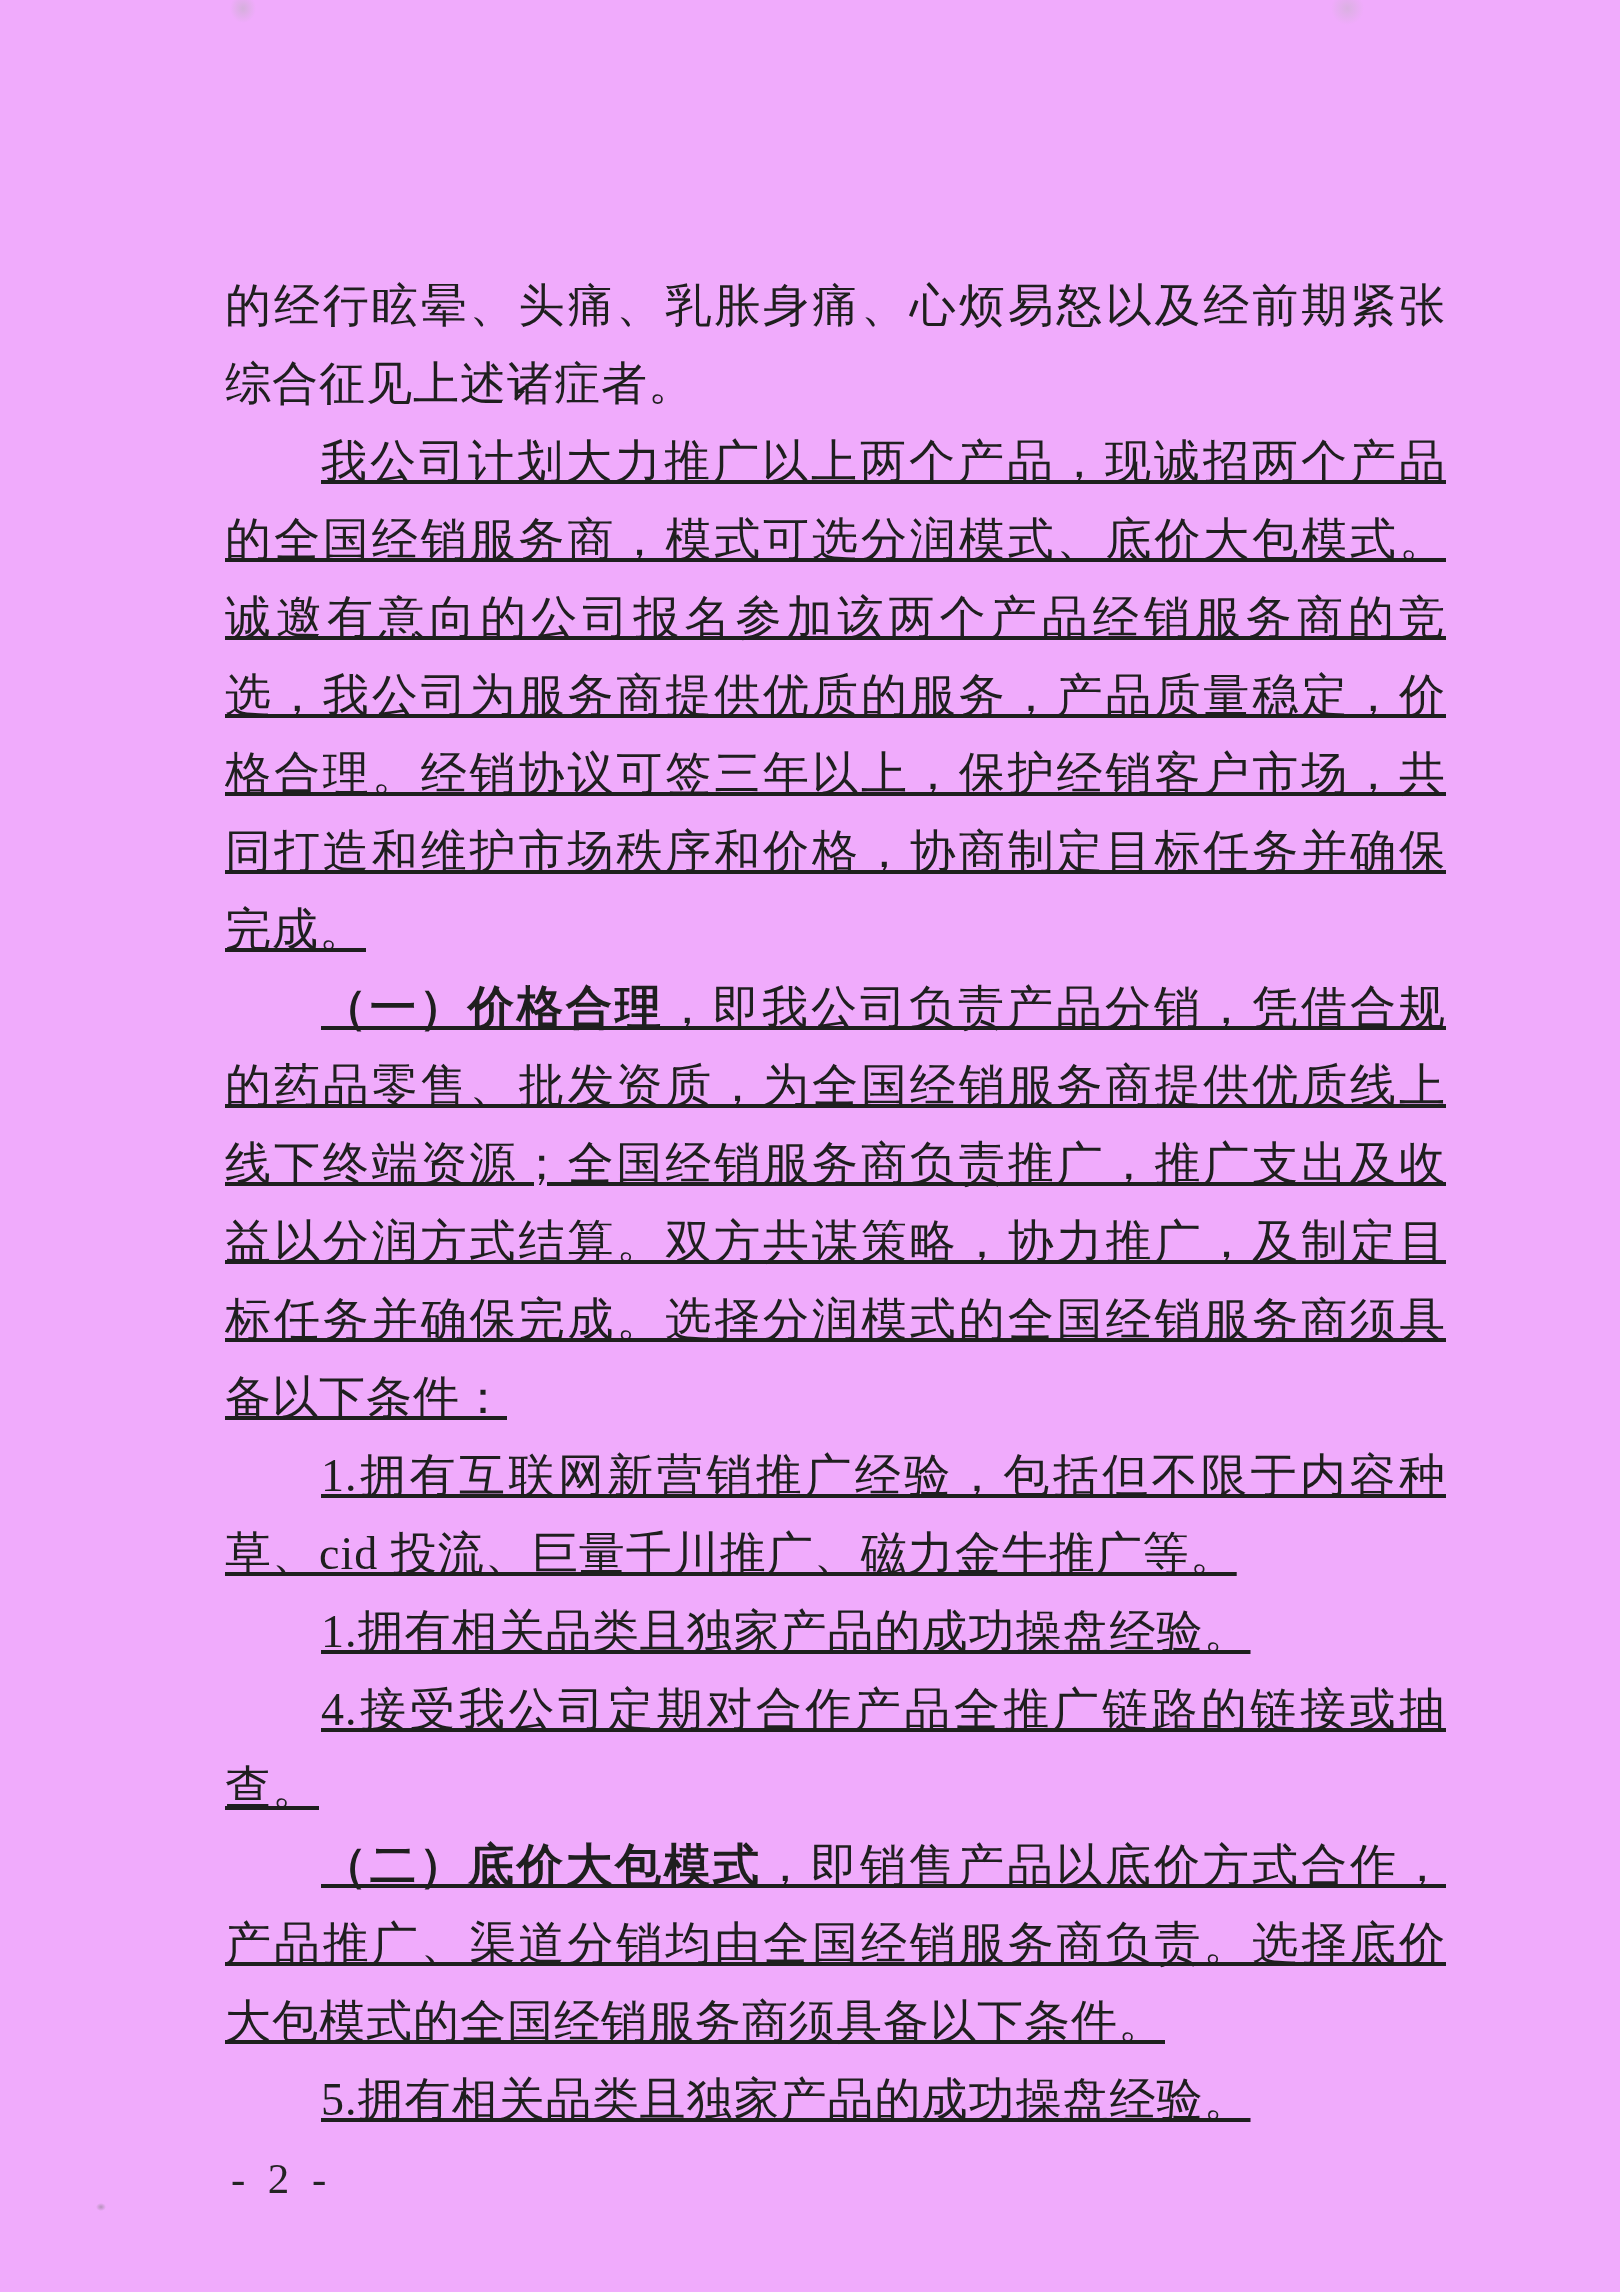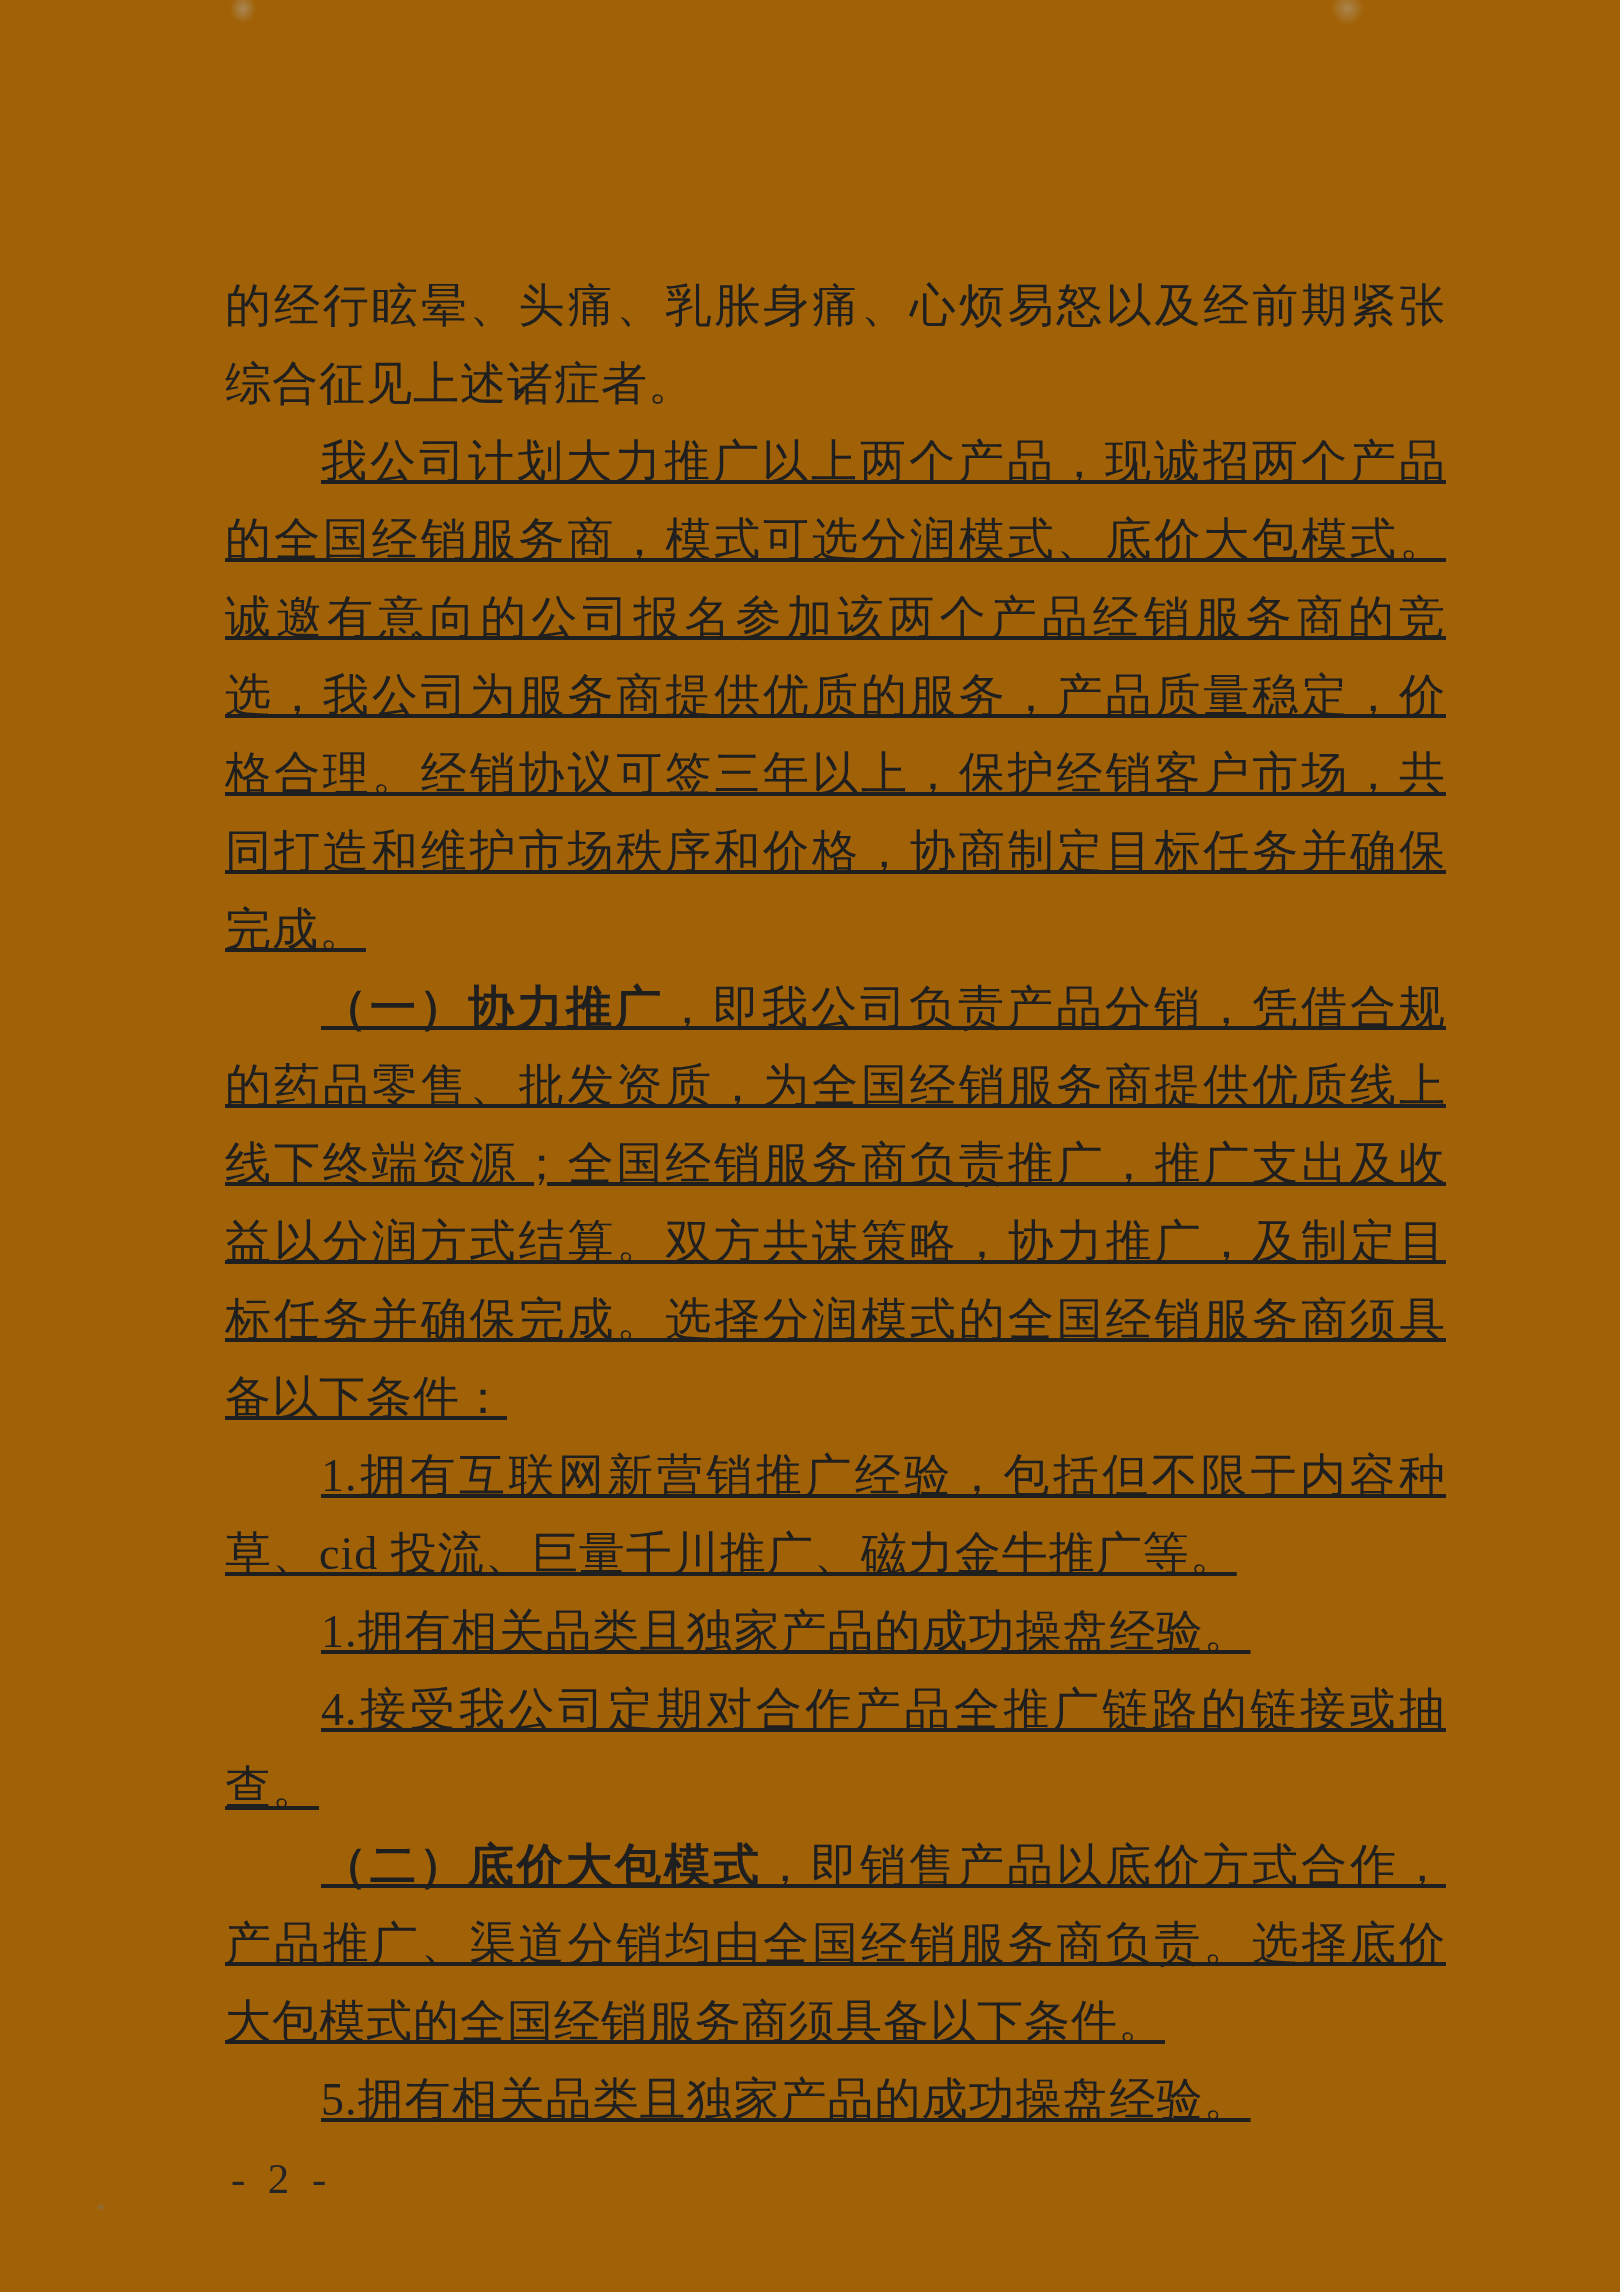--- a/index.html
+++ b/index.html
@@ -9,21 +9,21 @@
   body {
     width: 1620px;
     height: 2293px;
     background: #f4f4f2;
     position: relative;
     font-family: "Liberation Serif", "DejaVu Serif", serif;
   }
   .page {
     position: absolute;
     inset: 0;
-    background: #a16207;
+    background: #f0abfc;
     overflow: hidden;
   }
   
   .page::before {
     content: "";
     position: absolute;
     left: 230px; top: -5.9px;
     width: 25.5px; height: 29px;
     background: radial-gradient(closest-side, rgba(180,180,180,0.45), rgba(180,180,180,0));
   }
@@ -78,21 +78,21 @@
 </head>
 <body>
 
 <div class="page">
   <div class="content">
 
     <p class="para"><b></b><span>的经行眩晕、头痛、乳胀身痛、心烦易怒以及经前期紧张综合征见上述诸症者。</span></p>
 
     <p class="para indent"><b></b><span>我公司计划大力推广以上两个产品，现诚招两个产品的全国经销服务商，模式可选分润模式、底价大包模式。诚邀有意向的公司报名参加该两个产品经销服务商的竞选，我公司为服务商提供优质的服务，产品质量稳定，价格合理。经销协议可签三年以上，保护经销客户市场，共同打造和维护市场秩序和价格，协商制定目标任务并确保完成。</span></p>
 
-    <p class="para indent"><b>（一）协力推广</b><span>，即我公司负责产品分销，凭借合规的药品零售、批发资质，为全国经销服务商提供优质线上线下终端资源；全国经销服务商负责推广，推广支出及收益以分润方式结算。双方共谋策略，协力推广，及制定目标任务并确保完成。选择分润模式的全国经销服务商须具备以下条件：</span></p>
+    <p class="para indent"><b>（一）价格合理</b><span>，即我公司负责产品分销，凭借合规的药品零售、批发资质，为全国经销服务商提供优质线上线下终端资源；全国经销服务商负责推广，推广支出及收益以分润方式结算。双方共谋策略，协力推广，及制定目标任务并确保完成。选择分润模式的全国经销服务商须具备以下条件：</span></p>
 
     <p class="para indent"><b></b><span>1.拥有互联网新营销推广经验，包括但不限于内容种草、cid 投流、巨量千川推广、磁力金牛推广等。</span></p>
 
     <p class="para indent"><b></b><span>1.拥有相关品类且独家产品的成功操盘经验。</span></p>
 
 
     <p class="para indent"><b></b><span>4.接受我公司定期对合作产品全推广链路的链接或抽查。</span></p>
 
     <p class="para indent"><b>（二）底价大包模式</b><span>，即销售产品以底价方式合作，产品推广、渠道分销均由全国经销服务商负责。选择底价大包模式的全国经销服务商须具备以下条件。</span></p>
 

